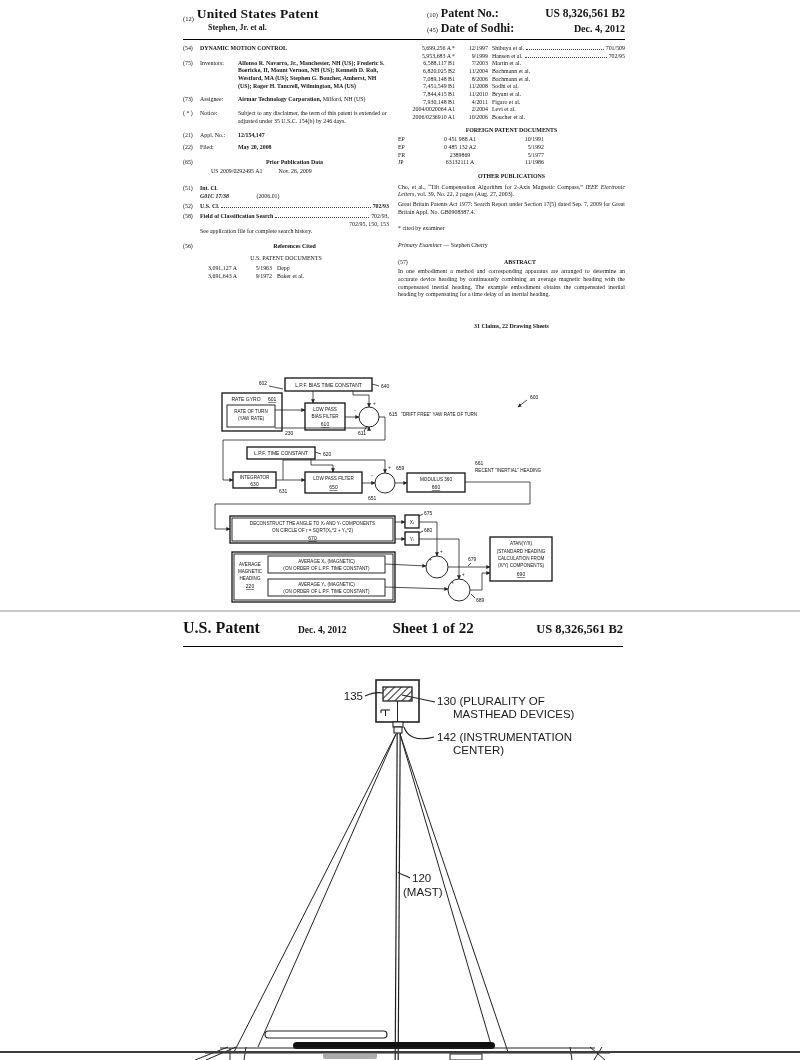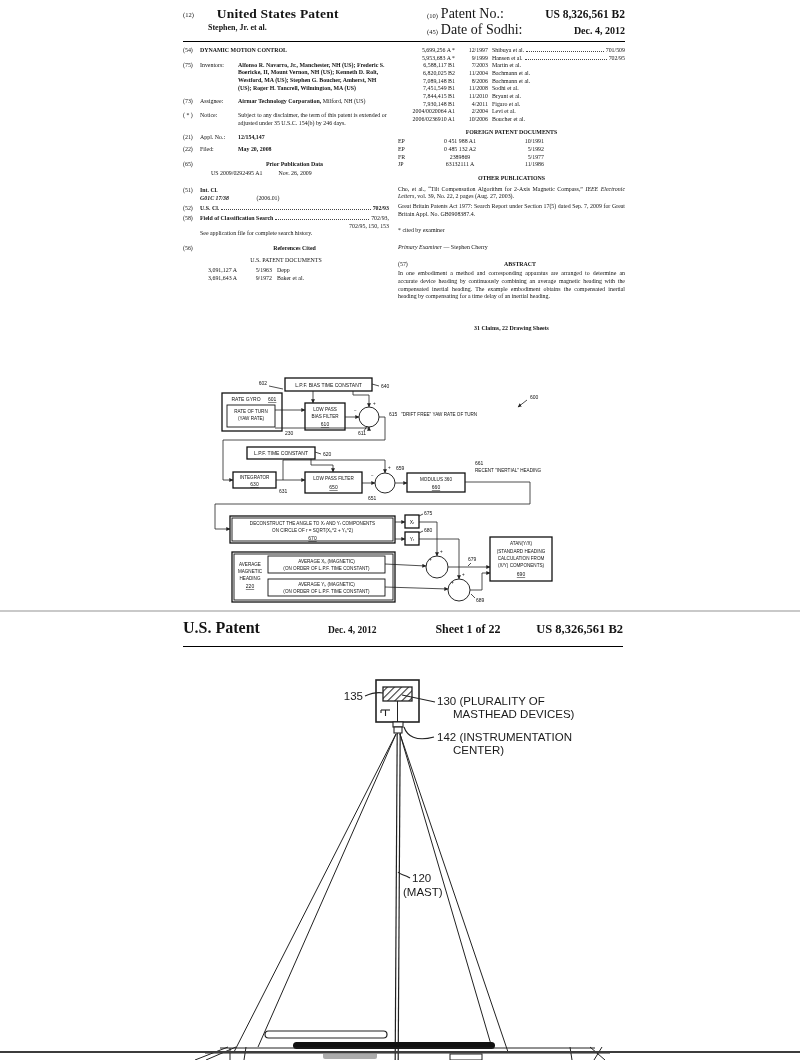--- a/index.html
+++ b/index.html
@@ -3,26 +3,26 @@
 <meta charset="utf-8">
 <style>
   html,body { margin:0; padding:0; background:#fff; }
   .canvas { position:relative; width:800px; height:1060px; background:#ffffff;
             font-family:"Liberation Serif", serif; color:#141414; overflow:hidden; }
 
   
   .p1 { position:absolute; left:183px; top:6px; width:442px; }
   .p1h { display:flex; justify-content:space-between; border-bottom:1.6px solid #000; padding-bottom:3px; }
   .nn { font-size:6.5px; }
-  .ttl-row { display:flex; align-items:center;gap:20px; }
+  .ttl-row { display:flex; align-items:flex-end; }
   .big-title { font-size:13.5px; font-weight:bold; margin-left:3px; letter-spacing:.2px; }
   .authors { font-size:8px; font-weight:bold; margin-left:25px; margin-top:1px; }
   .p1h-r { width:198px; }
   .pr-row { display:flex; align-items:baseline; }
-  .pr-lab { font-size:14px; font-weight:normal; margin-left:3px; }
+  .pr-lab { font-size:12px; font-weight:bold; margin-left:3px; }
   .pr-val { font-size:10px; font-weight:bold; margin-left:auto; }
   .pr-val.big { font-size:11.5px; }
 
   .cols { display:flex; gap:9px; margin-top:5px; }
   .colL { width:206px; font-size:5.9px; line-height:1.3; }
   .colR { width:227px; font-size:5.9px; line-height:1.3; }
   .b { font-weight:bold; }
   .i { font-style:italic; }
   .bi { font-weight:bold; font-style:italic; }
   .ctr { text-align:center; }
@@ -53,24 +53,24 @@
   .dt.s { font-size:4.6px; }
   .u { text-decoration:underline; }
   .ln { stroke:#222; stroke-width:.8; fill:none; }
   .bx { stroke:#111; stroke-width:1.3; fill:#fff; }
   .bx2 { stroke:#111; stroke-width:.9; fill:#fff; }
 
   .divider { position:absolute; left:0; top:610px; width:800px; height:2px; background:#c9c9c9; }
 
   
   .p2h { position:absolute; left:183px; top:619px; width:440px; display:flex; align-items:baseline;
-         border-bottom:1.6px solid #000; padding-bottom:9px;gap:30px; }
+         border-bottom:1.6px solid #000; padding-bottom:9px; }
   .p2-title { font-size:16px; font-weight:bold; }
   .p2-date { font-size:9.5px; font-weight:bold; margin-left:38px; }
-  .p2-sheet { font-size:12px; font-weight:bold; margin-left:29px; }
+  .p2-sheet { font-size:15px; font-weight:bold; margin-left:46px; }
   .p2-no { font-size:12.5px; font-weight:bold; margin-left:auto; }
 
   .boat { position:absolute; left:150px; top:655px; }
   .fl { font-family:"Liberation Sans", sans-serif; font-size:11.5px; fill:#1a1a1a; }
   .waterline { position:absolute; left:0; top:1051px; width:800px; height:2px; background:#3c3c3c; }
 </style>
 </head>
 <body>
 
 <div class="canvas">

